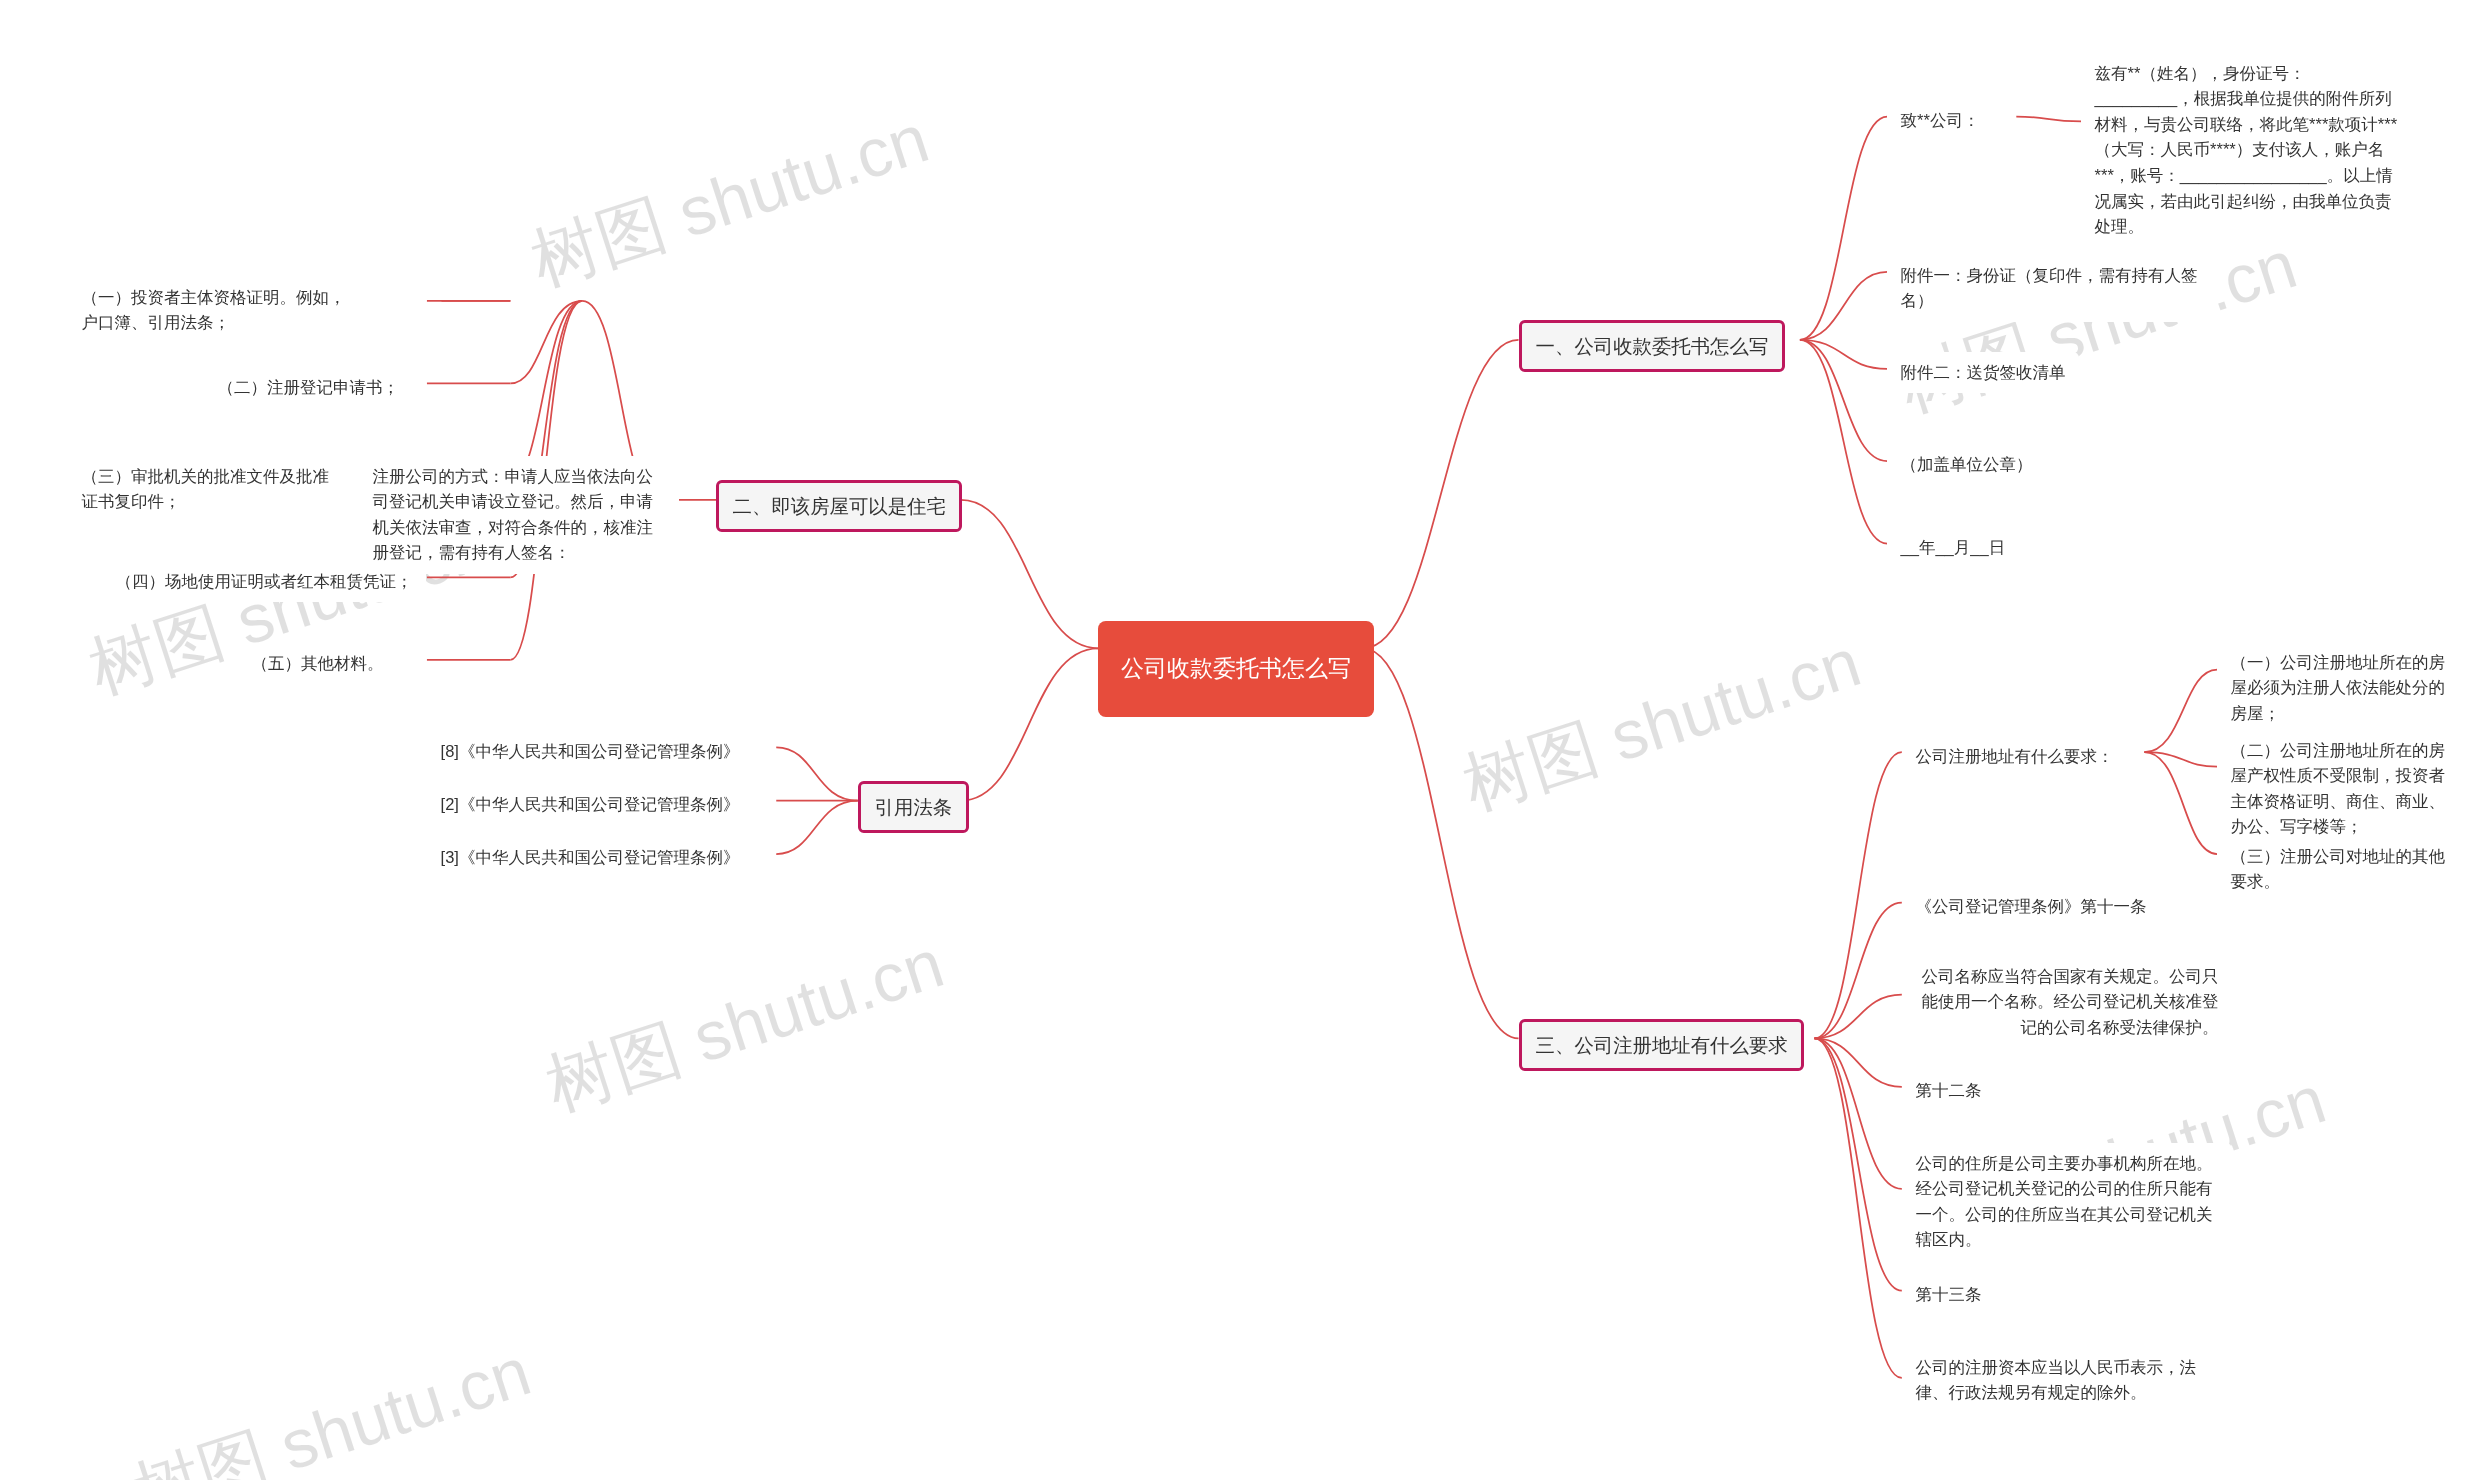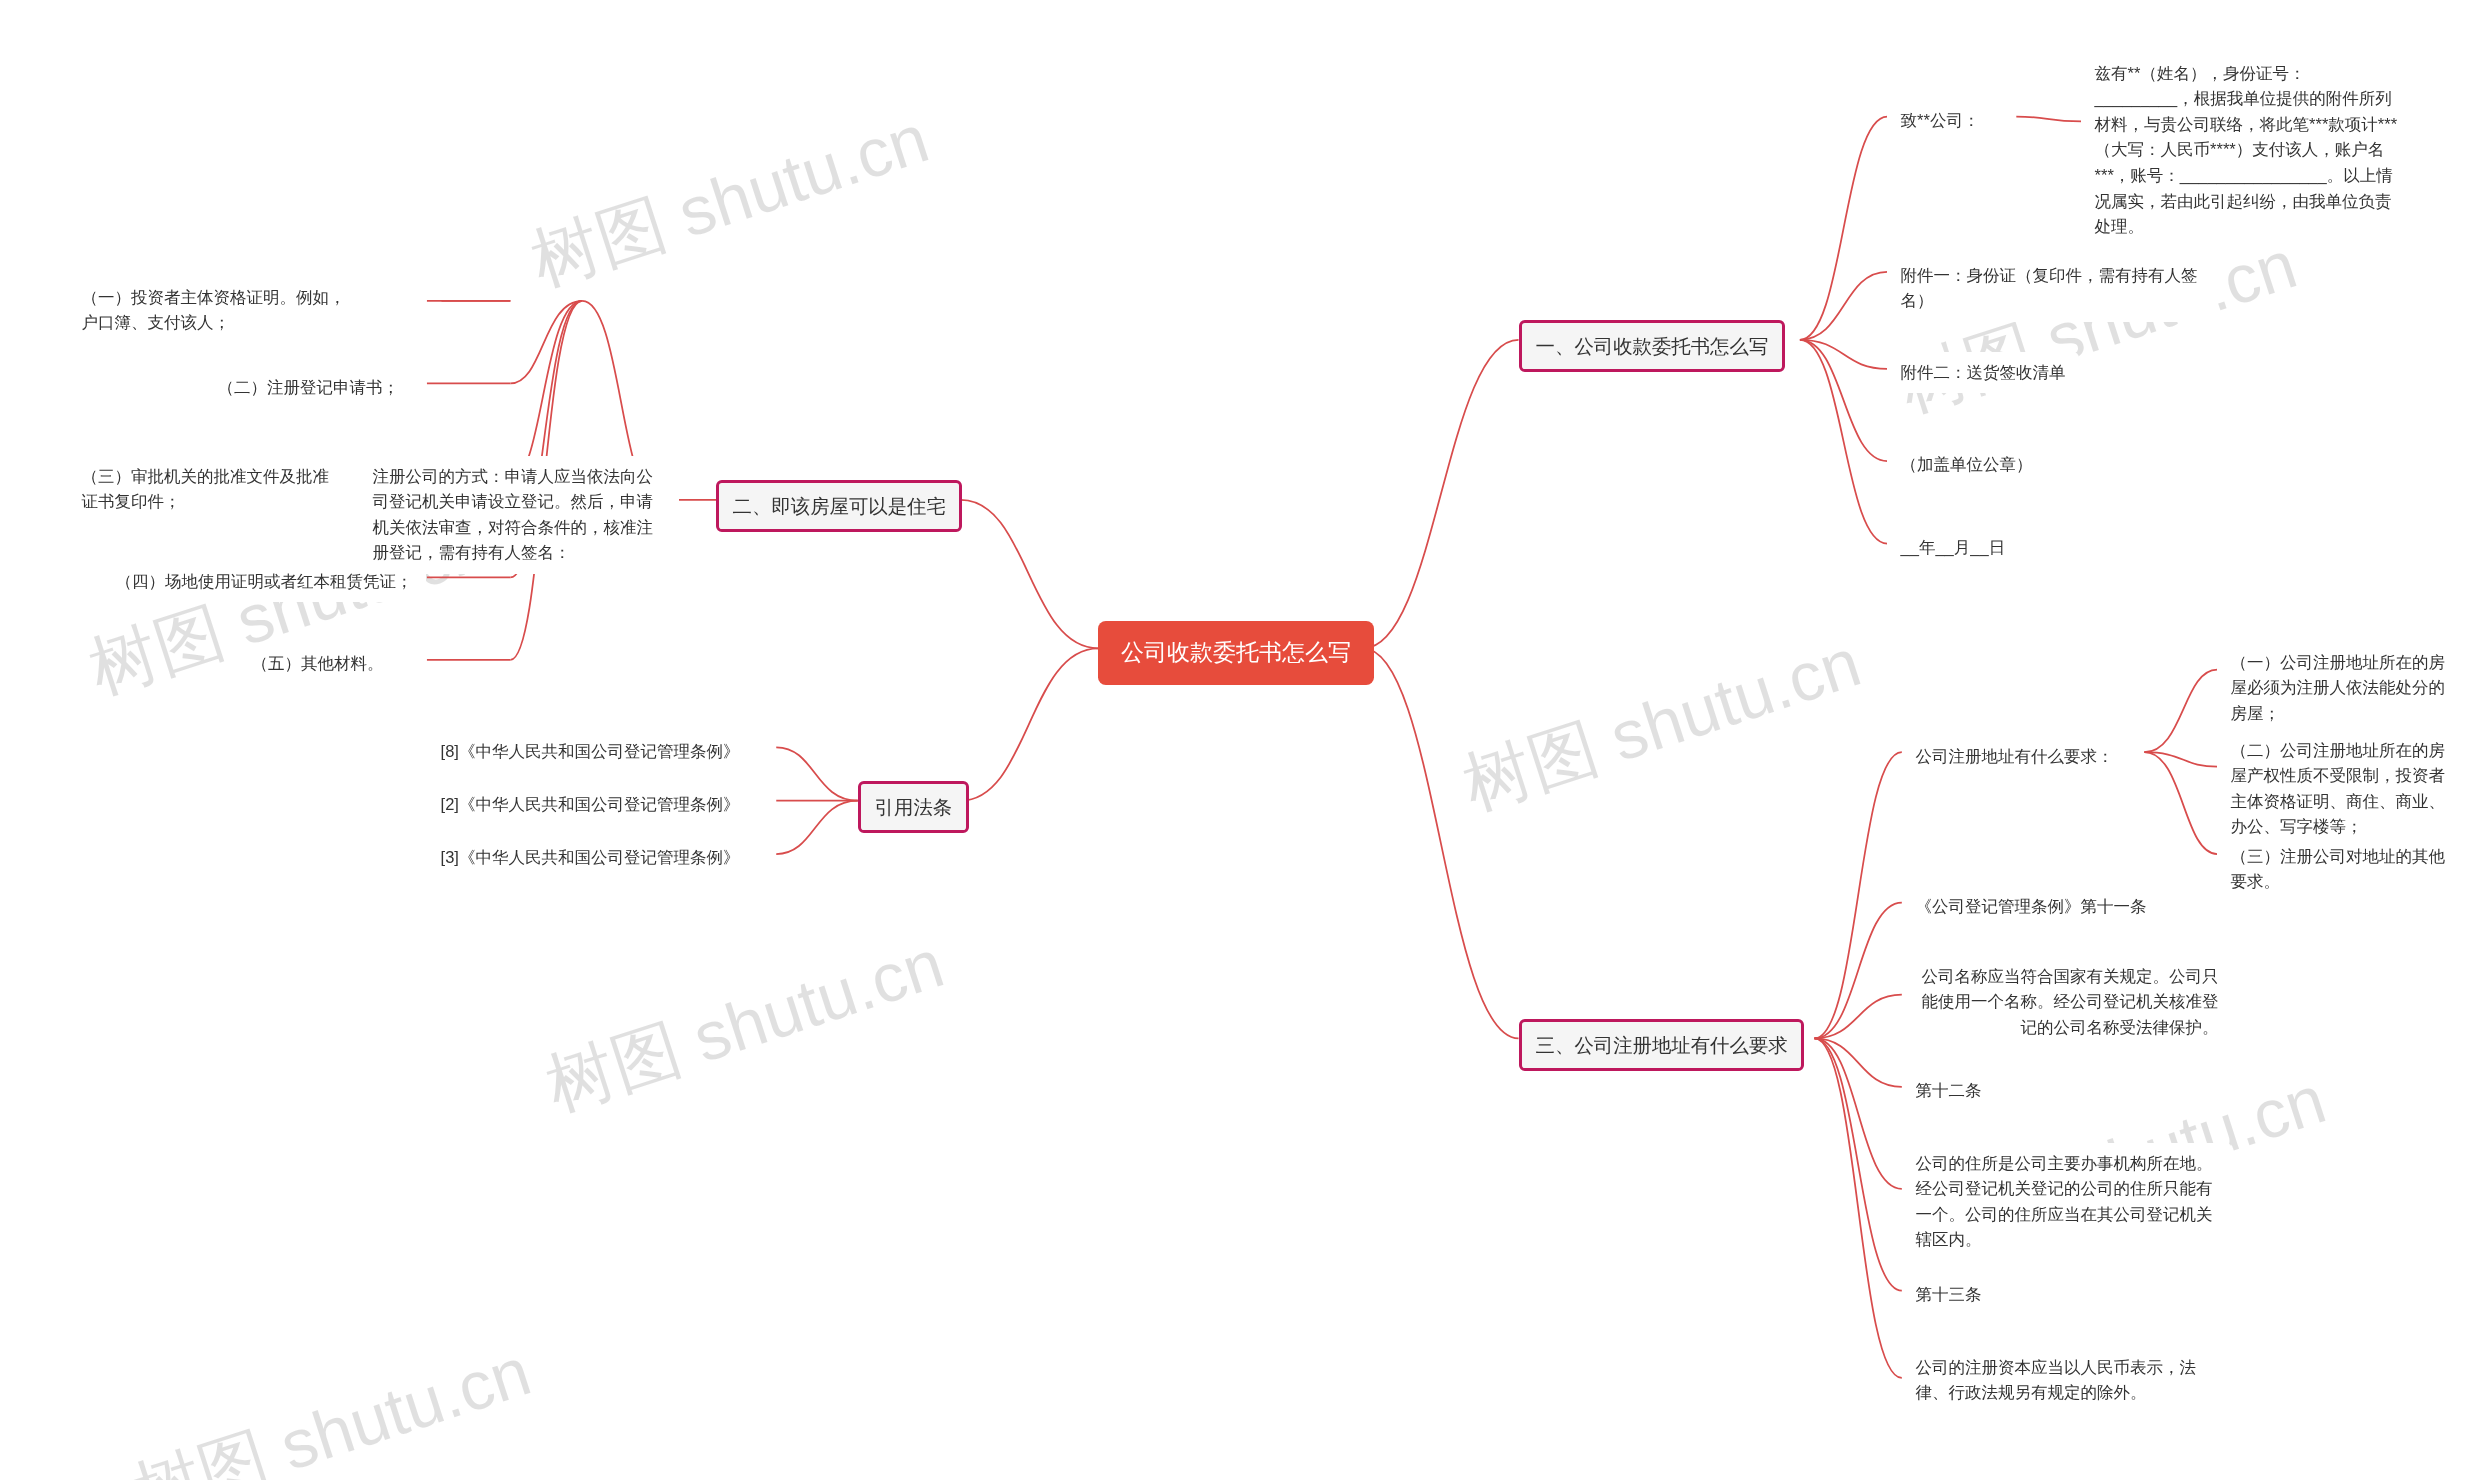--- a/index.html
+++ b/index.html
@@ -26,21 +26,21 @@
     position: absolute;
     padding: 7.8px 13.6px;
     border-radius: 5.8px;
     line-height: 1.55;
     max-width: 330px;
   }
   .root {
     background: #e74c3c;
     color: #fff;
     font-size: 23px;
-    padding: 14px 23px;
+    padding: 30px 23px;
     border-radius: 7.8px;
   }
   .branch {
     background: #f5f5f5;
     border: 3px solid #be185d;
     font-size: 19.4px;
     white-space: nowrap;
   }
   .leaf {
     background: #fff;
@@ -142,21 +142,21 @@
 <div class="node leaf" style="left:1902px; top:956px; max-width:330px;text-align:right;">公司名称应当符合国家有关规定。公司只能使用一个名称。经公司登记机关核准登记的公司名称受法律保护。</div>
 <div class="node leaf" style="left:1902px; top:1070px;">第十二条</div>
 <div class="node leaf" style="left:1902px; top:1143px; max-width:330px;">公司的住所是公司主要办事机构所在地。经公司登记机关登记的公司的住所只能有一个。公司的住所应当在其公司登记机关辖区内。</div>
 <div class="node leaf" style="left:1902px; top:1274px;">第十三条</div>
 <div class="node leaf" style="left:1902px; top:1347px; max-width:330px;">公司的注册资本应当以人民币表示，法律、行政法规另有规定的除外。</div>
 
 <div class="node branch" style="left:716px; top:480px;">
   <span>二、即该房屋可以是住宅</span>
 </div>
 <div class="node leaf" style="left:359px; top:456px; max-width:320px; text-align:left;">注册公司的方式：申请人应当依法向公司登记机关申请设立登记。然后，申请机关依法审查，对符合条件的，核准注册登记，需有持有人签名：</div>
-<div class="node leaf" style="left:68px;  top:277px; max-width:301px;">（一）投资者主体资格证明。例如，户口簿、支付该人；</div>
+<div class="node leaf" style="left:68px;  top:277px; max-width:301px;">（一）投资者主体资格证明。例如，户口簿、引用法条；</div>
 <div class="node leaf" style="left:204px; top:367px;">（二）注册登记申请书；</div>
 <div class="node leaf" style="left:68px;  top:456px; max-width:291px;">（三）审批机关的批准文件及批准证书复印件；</div>
 <div class="node leaf" style="left:102px; top:561px;">（四）场地使用证明或者红本租赁凭证；</div>
 <div class="node leaf" style="left:238px; top:643px;">（五）其他材料。</div>
 
 <div class="node branch" style="left:858px; top:781px;">
   <span>引用法条</span>
 </div>
 <div class="node leaf" style="left:427px; top:731px;">[8]《中华人民共和国公司登记管理条例》</div>
 <div class="node leaf" style="left:427px; top:784px;">[2]《中华人民共和国公司登记管理条例》</div>

